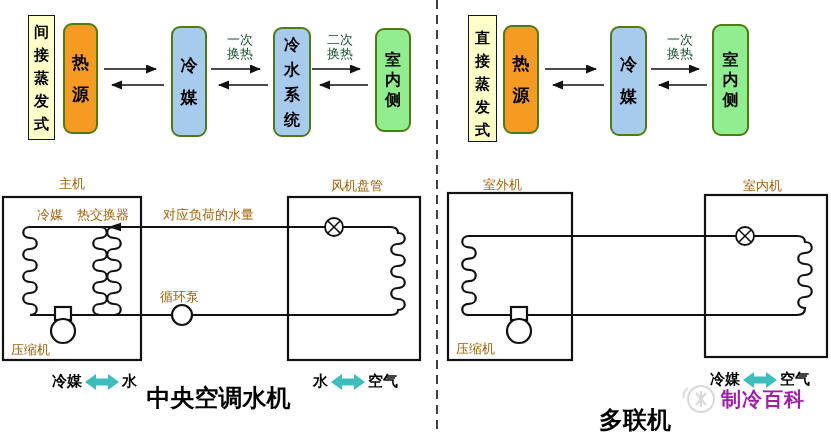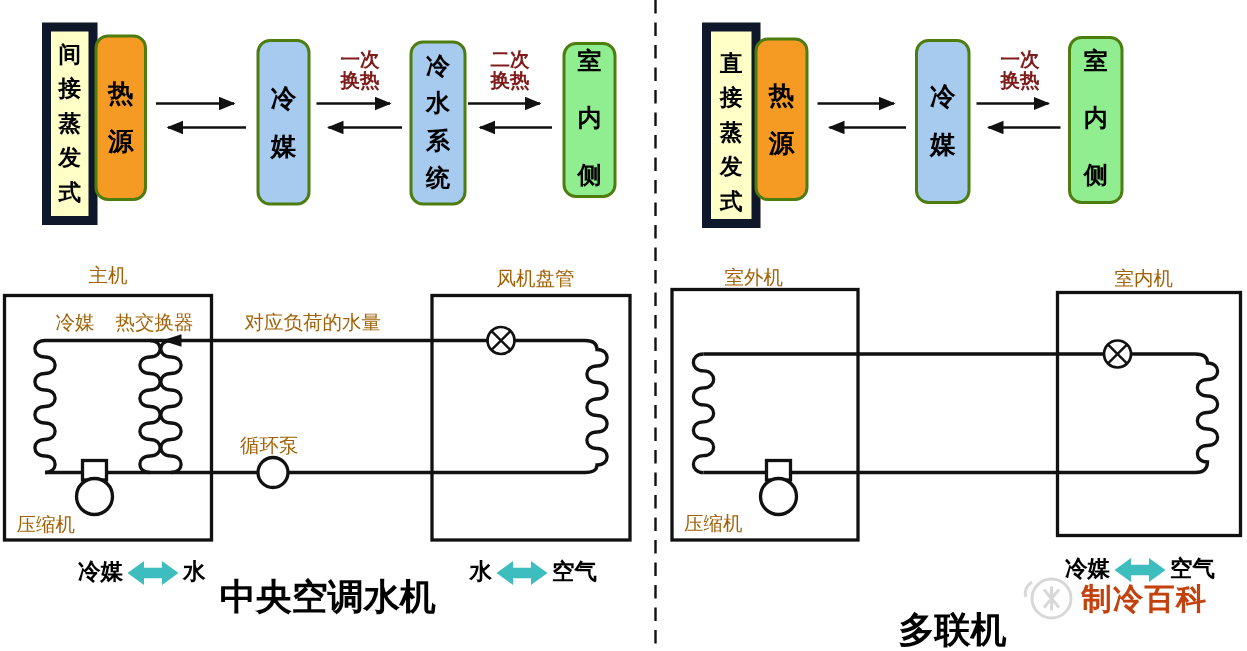--- a/index.html
+++ b/index.html
@@ -2,36 +2,36 @@
 <html><head>
 <meta charset="utf-8">
 <style>
   html,body{margin:0;padding:0;background:#fff;}
   #stage{position:relative;width:831px;height:434px;background:#fff;overflow:hidden;
          font-family:"Liberation Sans","DejaVu Sans",sans-serif;color:#111;}
   #art{position:absolute;left:0;top:0;}
   .fbox{position:absolute;display:flex;align-items:center;justify-content:center;
         font-weight:bold;color:#000;text-align:center;}
   .vtext{word-break:break-all;text-align:center;}
-  .cat{background:#FFFFC8;border:6px solid #0f172a;font-size:15px;}
+  .cat{background:#FFFFC8;border:1px solid #0f172a;font-size:15px;}
   .cat .vtext{width:16px;line-height:23px;}
   .rnd{border:2px solid #4d7c0f;border-radius:9px;}
   .orange{background:#F59A23;}
   .blue{background:#A6CBEF;}
   .green{background:#90EE90;}
   .t17 .vtext{width:18px;line-height:32px;font-size:17px;}
   .t16-4 .vtext{width:17px;line-height:25px;font-size:16px;}
-  .t16-3 .vtext{width:17px;line-height:38px;font-size:16px;}
-  .xlabel{position:absolute;width:30px;font-size:13px;line-height:14px;text-align:center;color:#7f1d1d;font-weight:bold;}
+  .t16-3 .vtext{width:17px;line-height:20px;font-size:16px;}
+  .xlabel{position:absolute;width:30px;font-size:13px;line-height:14px;text-align:center;color:#14532d;}
   .slabel{position:absolute;font-size:13px;color:#a16207;white-space:nowrap;}
   .legend{position:absolute;display:flex;align-items:center;gap:3px;
           font-weight:bold;font-size:15px;color:#000;}
   .title{position:absolute;text-align:center;font-weight:bold;font-size:24px;color:#000;
          font-family:"DejaVu Sans","Liberation Sans",sans-serif;}
-  .wmark{position:absolute;font-size:20px;font-weight:bold;color:#c2410c;letter-spacing:1px;}
+  .wmark{position:absolute;font-size:20px;font-weight:bold;color:#a21caf;letter-spacing:1px;}
 </style>
 </head>
 <body>
 
 <div id="stage">
 
   <svg id="art" width="831" height="434" viewBox="0 0 831 434">
     <defs>
       <marker id="ah" markerWidth="12" markerHeight="10" refX="10" refY="4.5" orient="auto" markerUnits="userSpaceOnUse">
         <path d="M0,0 L11,4.5 L0,9 Z" fill="#111"></path>

